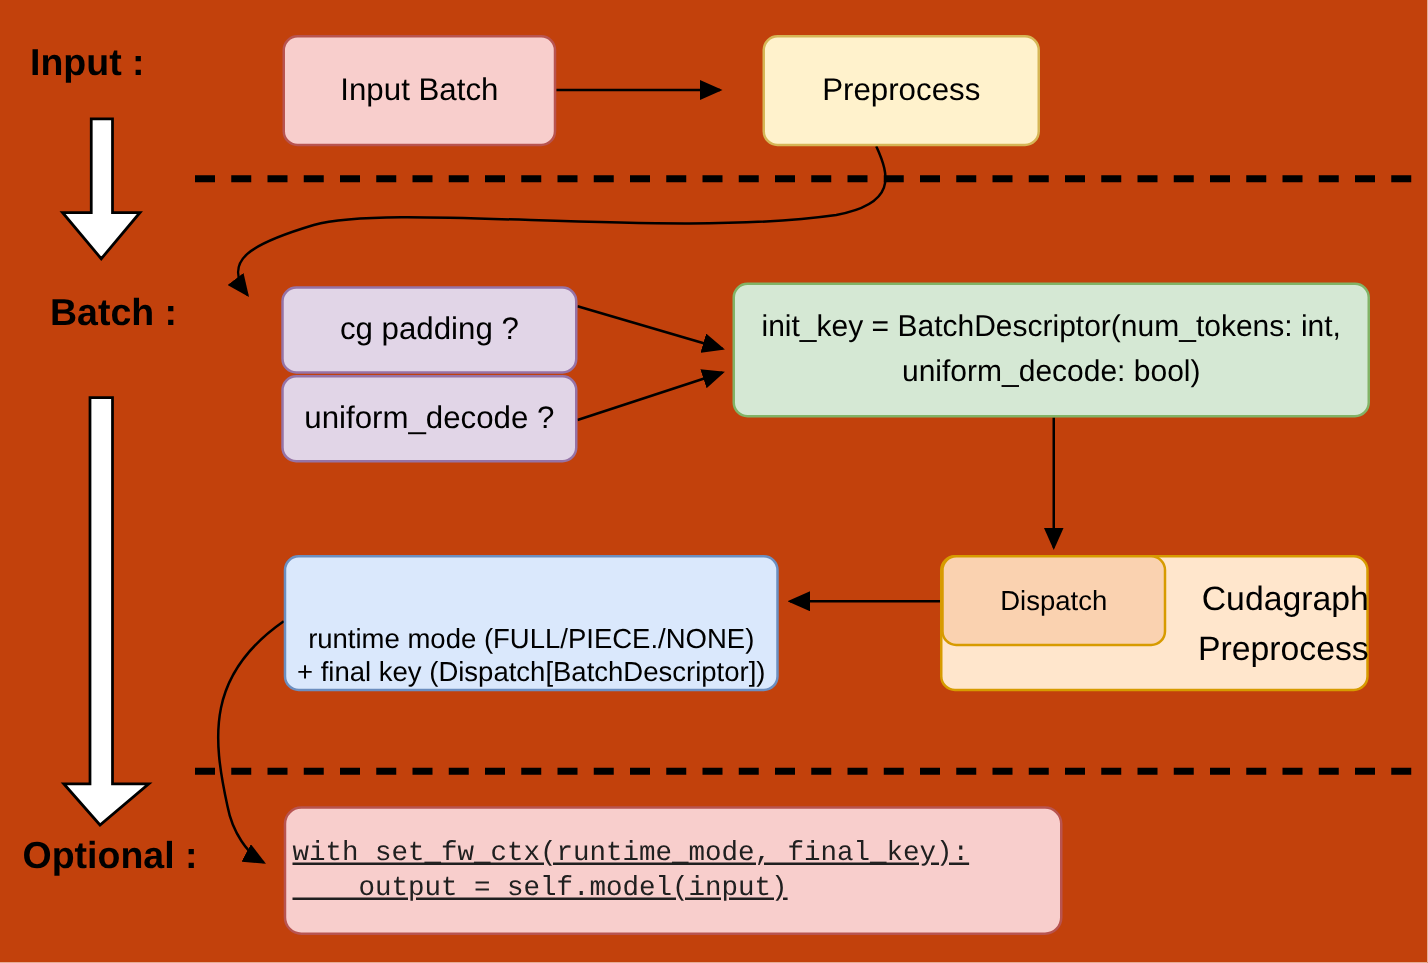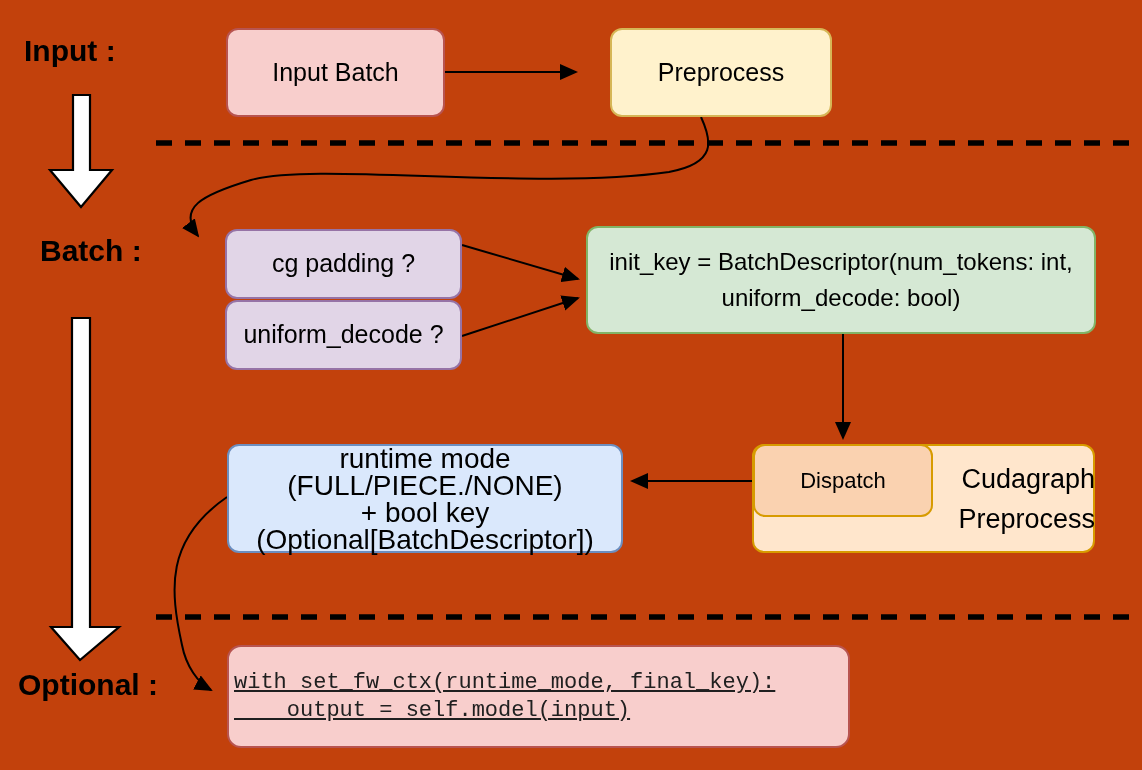--- a/index.html
+++ b/index.html
@@ -30,21 +30,21 @@
   .green{background:var(--node_green_fill);border-color:var(--node_green_stroke);}
   .orange-outer{background:var(--node_orange_fill);border-color:var(--node_orange_stroke);}
   .orange-inner{background:var(--node_orange_dark_fill);border-color:var(--node_orange_stroke);}
   .blue{background:var(--node_blue_fill);border-color:var(--node_blue_stroke);}
   .section-label{
     position:absolute;z-index:2;
     font-weight:700;font-size:30px;color:#000;
     white-space:nowrap;
   }
   .green-box{font-size:24px;line-height:36px;align-items:center;}
-  .blue-box{font-size:28px;line-height:27px;}
+  .blue-box{font-size:22px;line-height:27px;justify-content:flex-end;}
   .dispatch-box{font-size:22px;}
   .dispatcher-label{
     position:absolute;z-index:3;
     display:flex;flex-direction:column;
     align-items:flex-end;justify-content:center;
     text-align:center;
     font-size:27px;line-height:40px;color:#000;
   }
   .code-box{
     font-family:"Liberation Mono", monospace;
@@ -118,21 +118,21 @@
   <div class="dispatcher-label" style="left:933px;top:444px;width:162px;height:109px;">
     <span>Cudagraph</span>
     <span>Preprocess</span>
   </div>
   <div class="node orange-inner dispatch-box" style="left:753px;top:444px;width:180px;height:73px;z-index:3;">
     <span>Dispatch</span>
   </div>
 
   <div class="node blue blue-box" style="left:227px;top:444px;width:396px;height:109px;">
     <span>runtime mode (FULL/PIECE./NONE)</span>
-    <span>+ bool key (Optional[BatchDescriptor])</span>
+    <span>+ final key (Dispatch[BatchDescriptor])</span>
   </div>
 
   <div class="node red code-box" style="left:227px;top:645px;width:623px;height:103px;text-decoration:underline;">
     <span>with set_fw_ctx(runtime_mode, final_key):</span>
     <span>    output = self.model(input)</span>
   </div>
 
 </div>
 
 </body></html>

